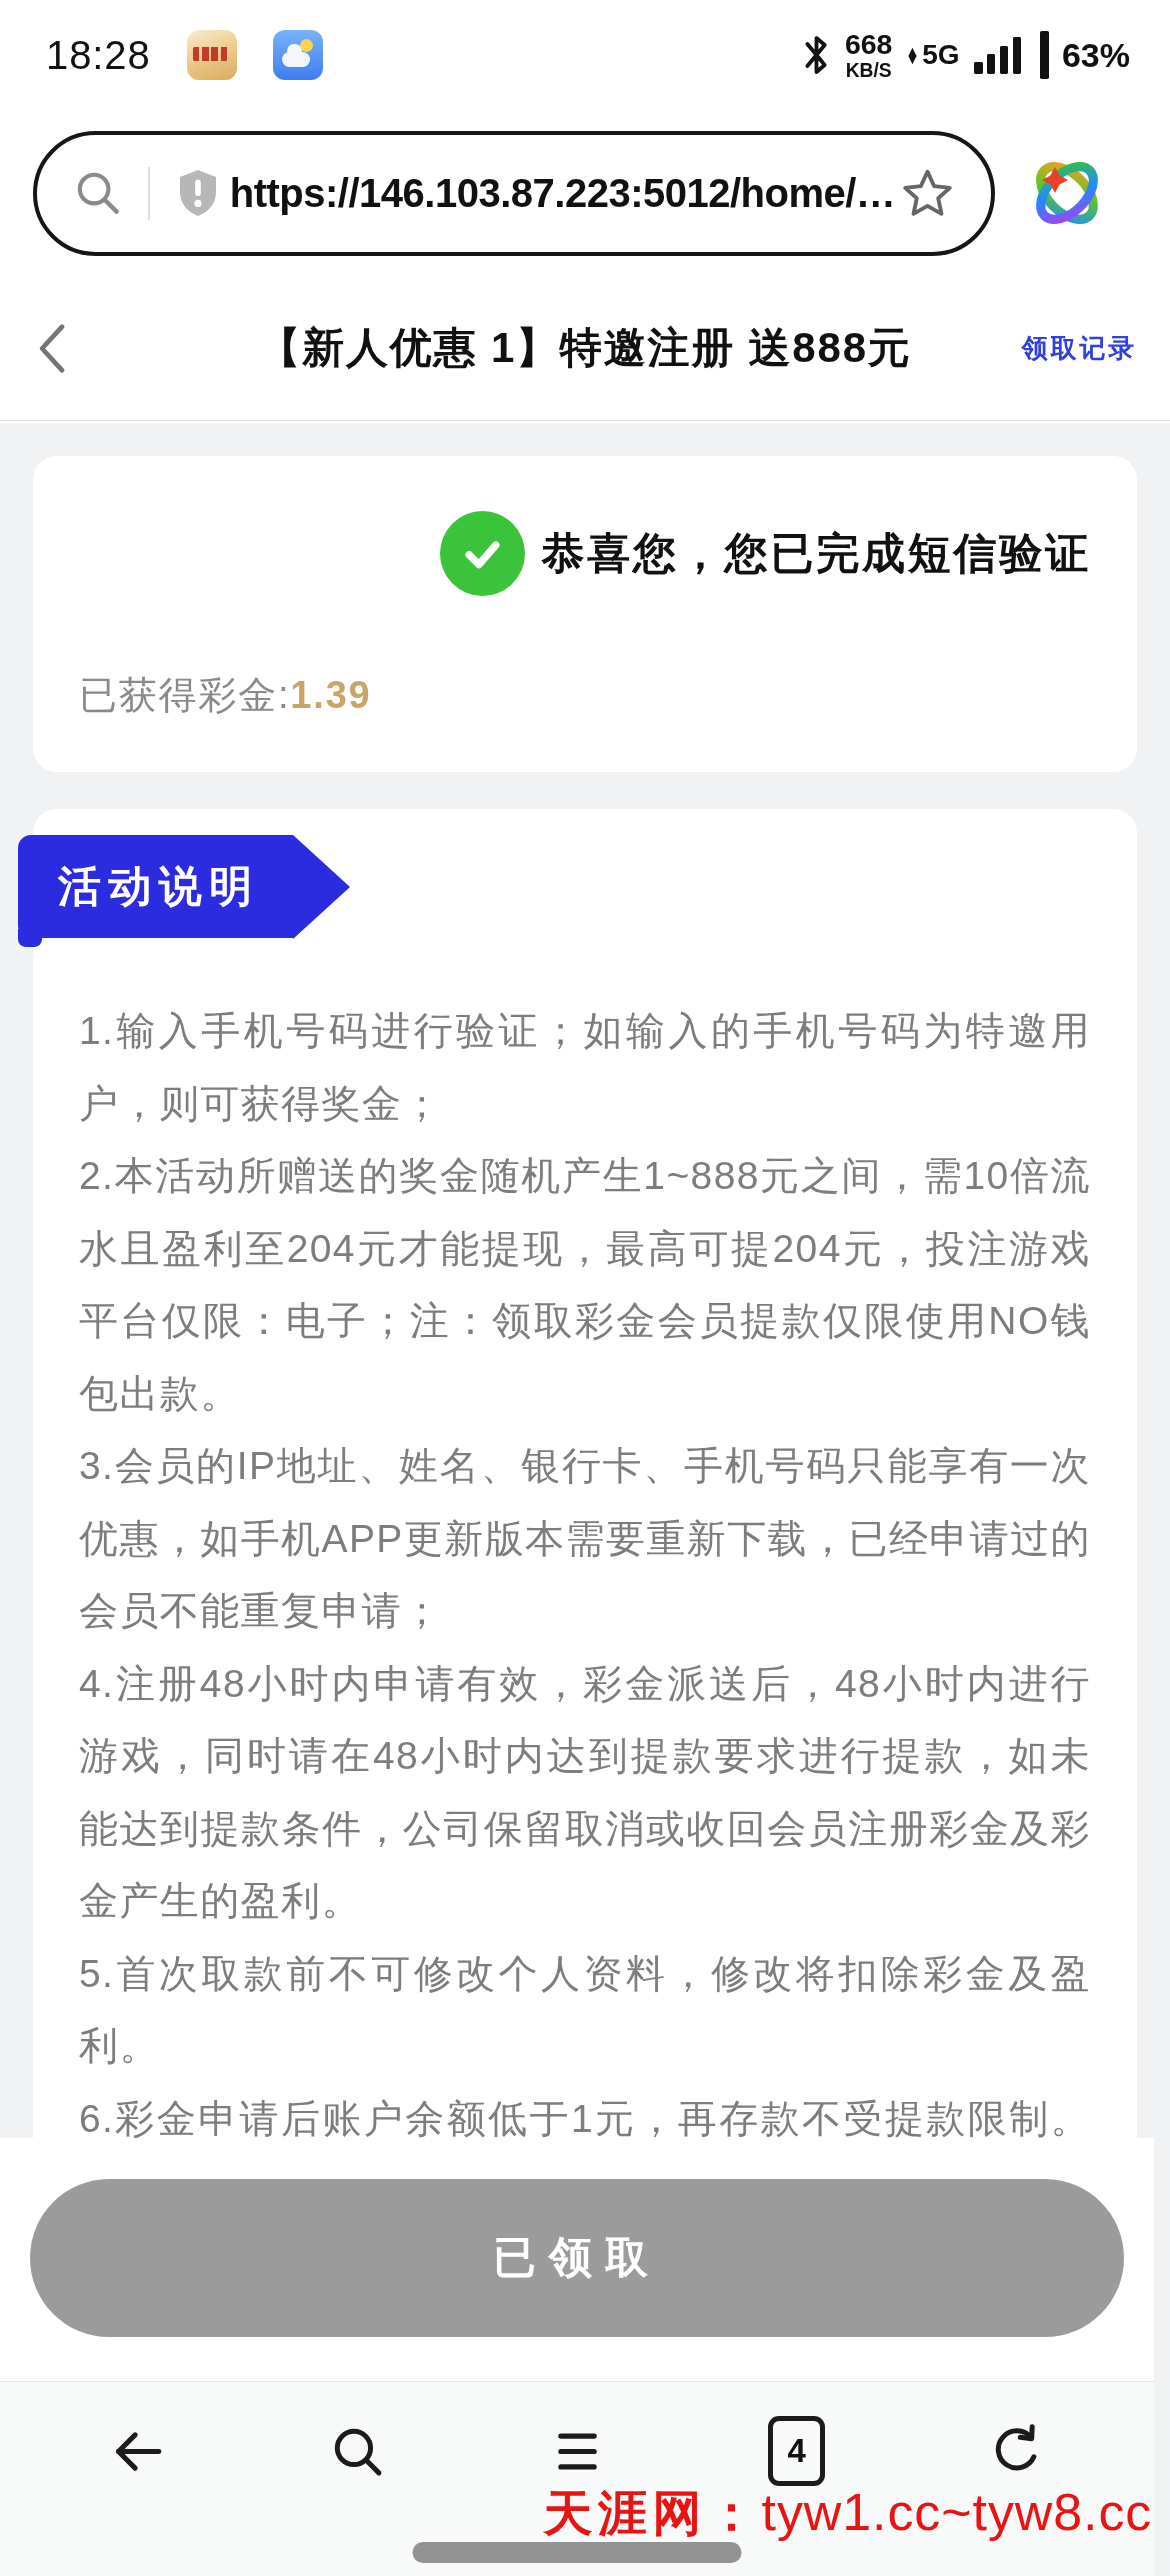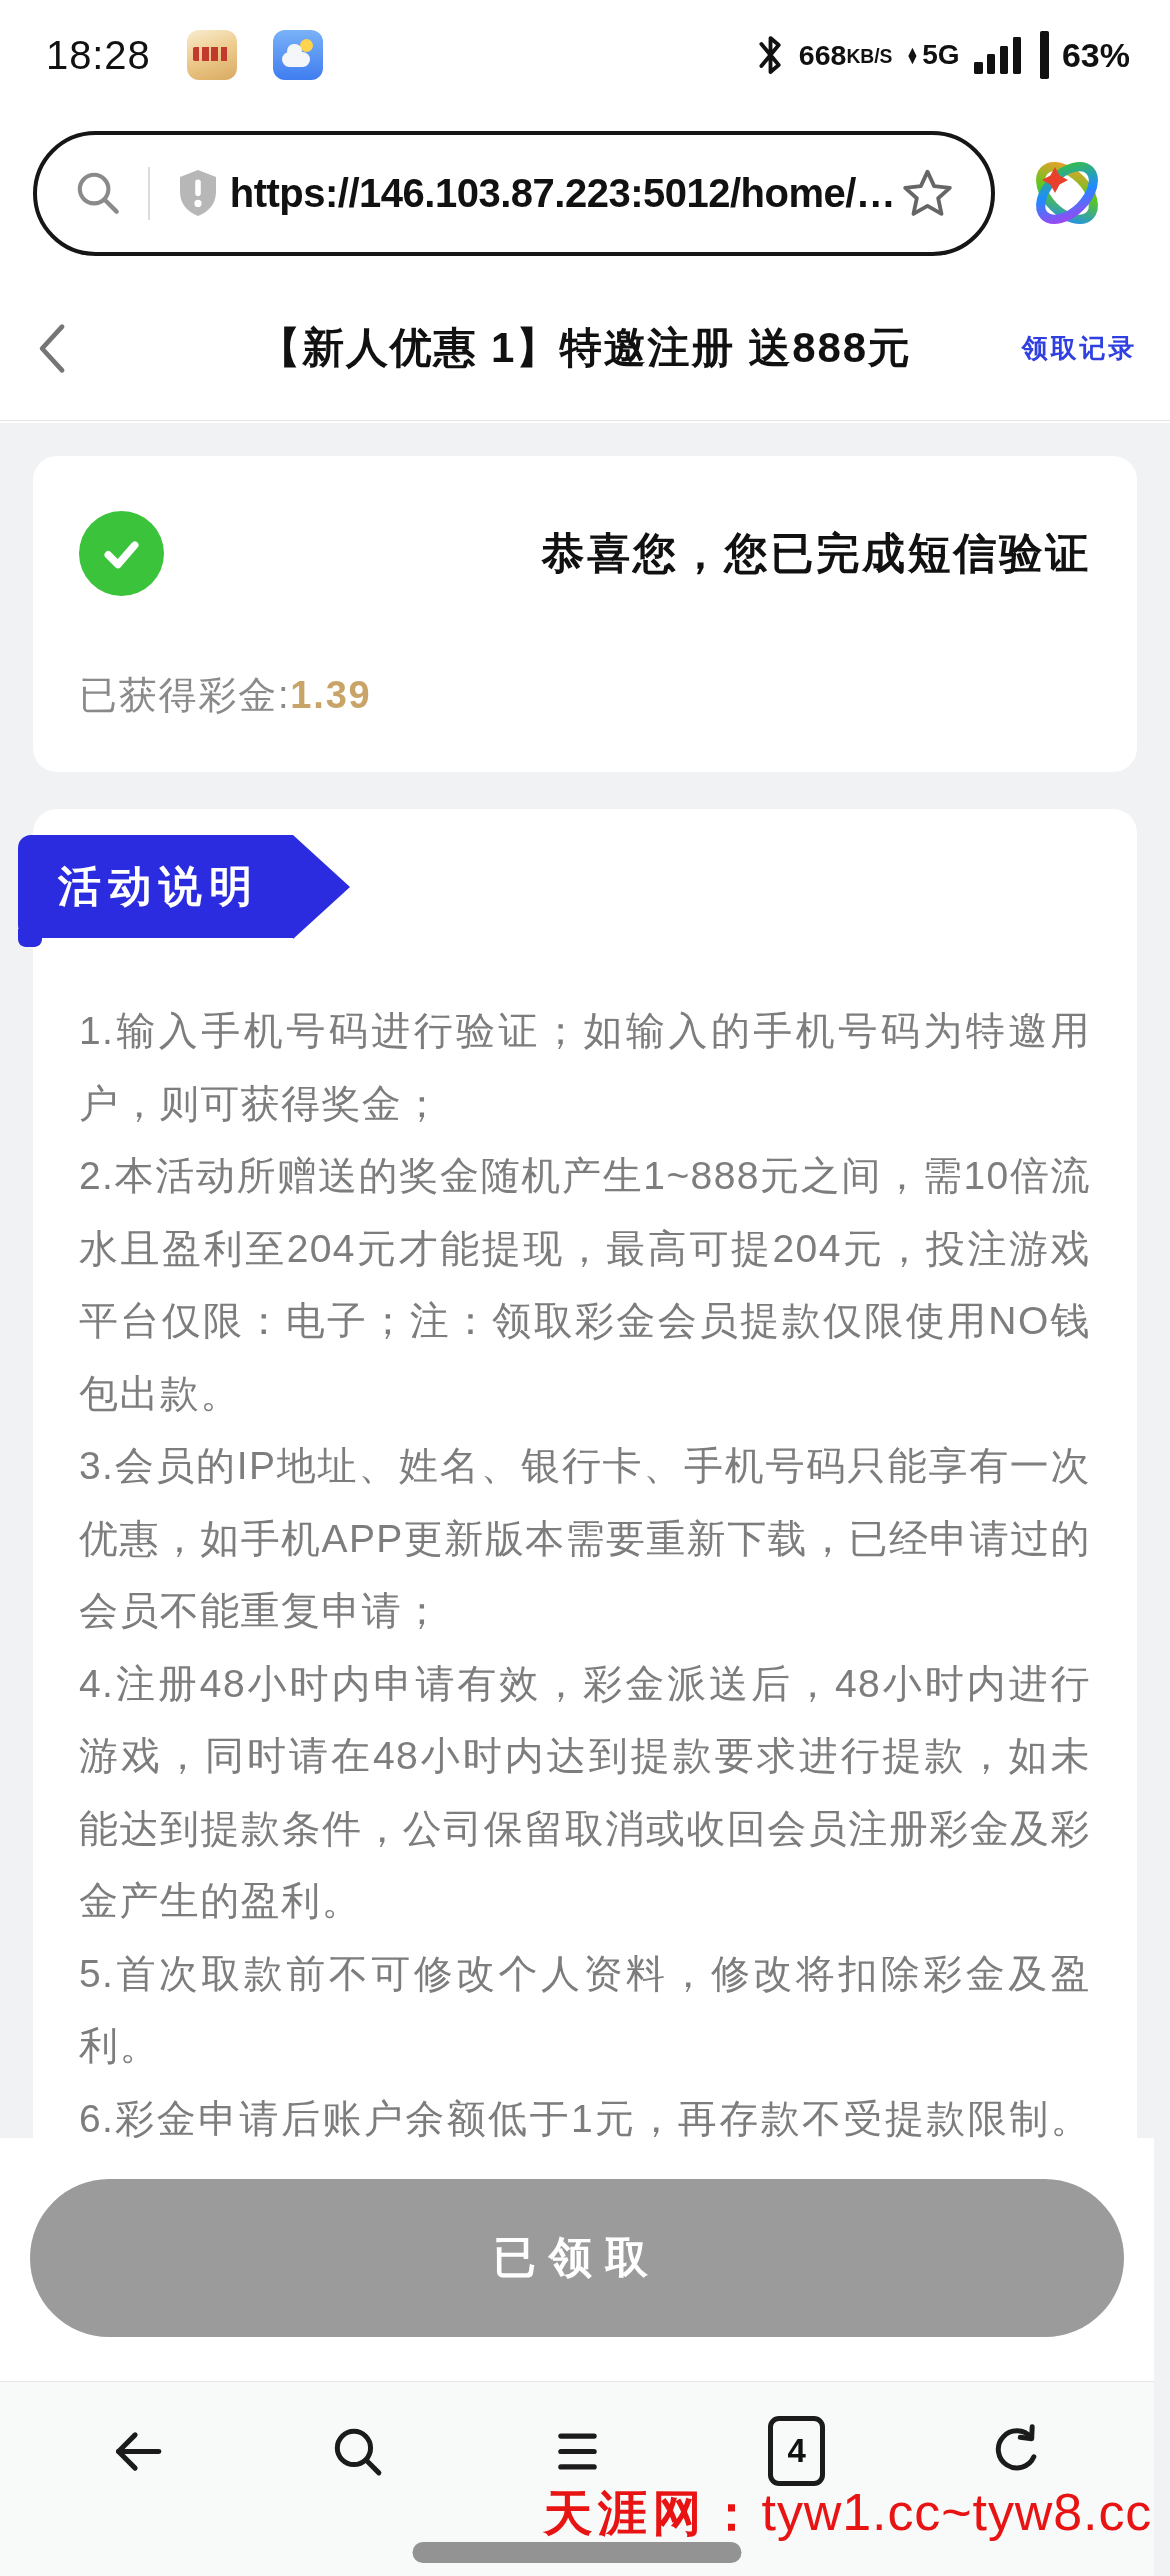--- a/index.html
+++ b/index.html
@@ -21,21 +21,21 @@
   .app-ico{ width:50px; height:50px; border-radius:12px; position:relative; overflow:hidden;}
   .app-ico.gold{ background:linear-gradient(160deg,#f8ecd0 0%,#eecd90 45%,#d9a960 100%);}
   .app-ico.gold::after{ content:""; position:absolute; left:6.4px; top:16.6px; width:37px; height:14.7px;
       background:repeating-linear-gradient(90deg,#c23a2e 0 6.4px,transparent 6.4px 9.2px); border-radius:1.8px;}
   .app-ico.weather{ background:linear-gradient(180deg,#79b2f8 0%,#3f7df0 100%);}
   .cloud{ position:absolute; left:9.2px; top:22px; width:28px; height:14.7px; background:#f4f6f9; border-radius:9.2px;}
   .cloud::before{ content:""; position:absolute; left:5.5px; top:-8.3px; width:14.7px; height:14.7px; background:#f4f6f9; border-radius:50%;}
   .sun{ position:absolute; right:9.2px; top:9.2px; width:13px; height:13px; background:#ffd34d; border-radius:50%;}
   .sb-right{ margin-left:auto; display:flex; align-items:center; gap:13px;}
   .bt-icon svg{ display:block;}
-  .speed{ display:flex; align-items:center; line-height:1; font-weight:700;}
+  .speed{ display:flex; flex-direction:column; align-items:center; line-height:1; font-weight:700;}
   .speed .v{ font-size:28.5px;}
   .speed .u{ font-size:19.3px; margin-top:2.8px;}
   .net5g{ display:flex; align-items:center; gap:2.8px; font-weight:700;}
   .updown{ display:flex; flex-direction:column; line-height:0.6; font-size:14px; color:#111;}
   .g5{ font-size:28px;}
   .bars{ display:flex; align-items:flex-end; gap:4.6px; margin-left:1.8px;}
   .bars i{ display:block; width:8.3px; background:#111; border-radius:1.4px;}
   .bars i:nth-child(1){height:12px;} .bars i:nth-child(2){height:19.3px;}
   .bars i:nth-child(3){height:28px;} .bars i:nth-child(4){height:37px;}
   .simbar{ width:9.2px; height:48px; background:#111; border-radius:1.8px; margin-left:5.5px;}
@@ -55,21 +55,21 @@
      padding:0 33px; border-bottom:1.8px solid #e3e3e5; position:relative;}
   .back-chevron{ flex:none;}
   .page-title{ position:absolute; left:50%; transform:translateX(-50%);
      font-size:42px; font-weight:700; letter-spacing:1.8px; white-space:nowrap;}
   .header-link{ margin-left:auto; font-size:26px; font-weight:700; color:var(--link-blue); letter-spacing:2.8px;}
 
   
   .content{ position:absolute; top:423px; bottom:0; left:0; right:0; background:#f1f2f4; overflow:hidden;}
   .card{ background:#fff; border-radius:24px; margin:33px 33px 0;}
   .result-card{ padding:55px 46px 51px;}
-  .result-row{ display:flex; align-items:center; justify-content:space-between; gap:16px;}
+  .result-row{ display:flex; align-items:center; justify-content:flex-end; gap:16px;}
   .check-circle{ width:85px; height:85px; border-radius:50%; background:var(--green);
      display:flex; align-items:center; justify-content:center; flex:none;}
   .result-msg{ font-size:43px; font-weight:700; letter-spacing:2.8px;}
   .bonus-line{ margin-top:74px; font-size:38px; letter-spacing:1.8px;}
   .bonus-label{ color:#8a8a8a;}
   .bonus-value{ color:var(--gold); font-weight:600;}
 
   .rules-card{ margin-top:37px; padding:26px 46px 129px; position:relative;}
   .ribbon{ display:inline-flex; align-items:center; height:103px; background:var(--accent-blue);
      color:#fff; font-size:43px; font-weight:700; letter-spacing:7.4px;

